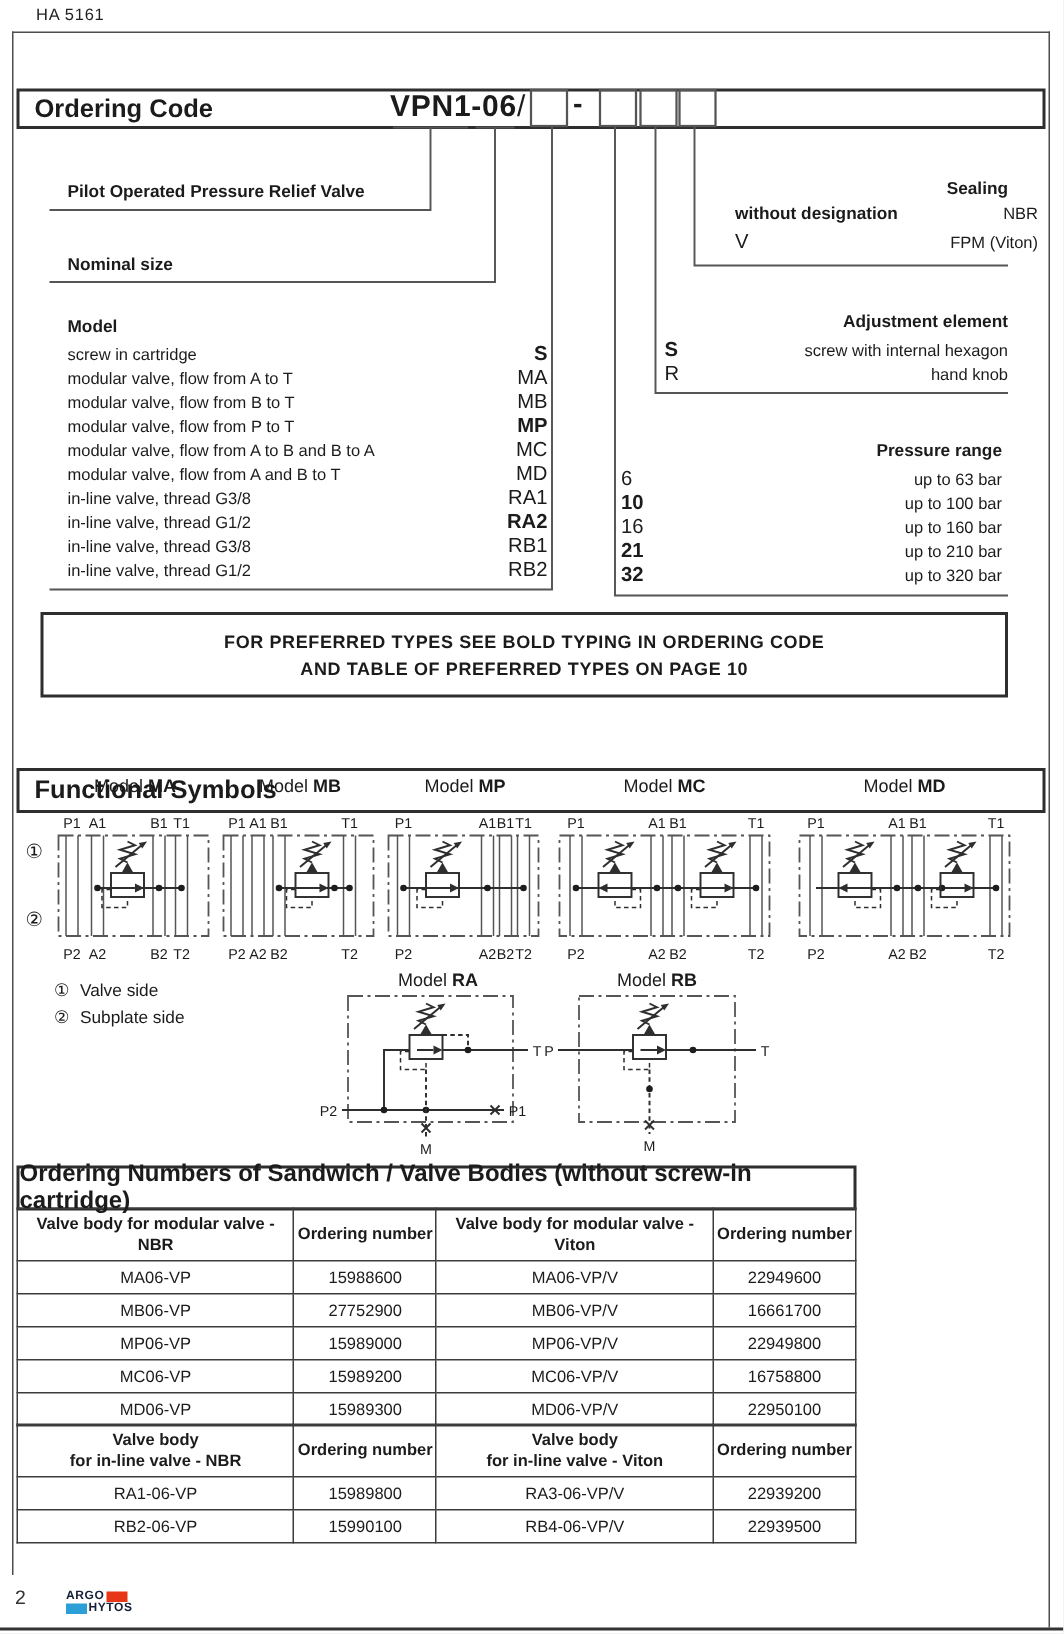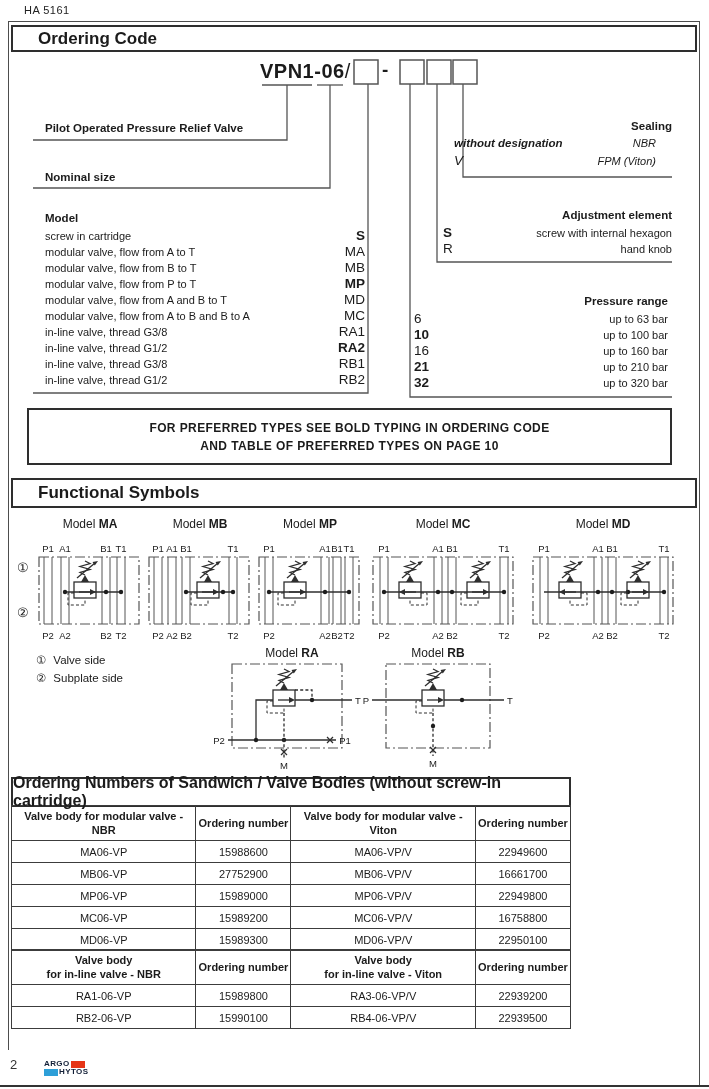--- a/index.html
+++ b/index.html
@@ -2,21 +2,21 @@
 <html><head>
 <meta charset="utf-8">
 <style>
   html,body{margin:0;padding:0;background:#e9e9e9;}
   .page{position:relative;width:709px;height:1089px;background:#ffffff;margin:0 auto;
         font-family:"Liberation Sans",sans-serif;color:#1b1b1b;overflow:hidden;}
   .abs{position:absolute;}
   .hline{position:absolute;background:#4d4d4d;height:1px;}
   .vline{position:absolute;background:#4d4d4d;width:1px;}
   .bar{position:absolute;left:11px;width:686px;border:2px solid #2e2e2e;background:#fff;
-       font-weight:bold;font-size:17px;display:flex;align-items:center;padding-left:25px;box-sizing:border-box;}
+       font-weight:bold;font-size:17px;display:flex;align-items:center;padding-left:10px;box-sizing:border-box;margin-top:34px;}
   .lbl-b{position:absolute;font-weight:bold;font-size:11.5px;white-space:nowrap;}
   .hdr-r{position:absolute;font-weight:bold;font-size:11.5px;text-align:right;white-space:nowrap;}
   .doc-code{position:absolute;left:8px;top:4px;font-size:11px;letter-spacing:.5px;color:#222;padding-left:16px;}
   .vpn{position:absolute;left:260px;top:60px;font-size:20px;font-weight:bold;letter-spacing:.5px;}
   .vpn .slash{font-weight:normal;}
   .dash-glyph{position:absolute;left:382px;top:59px;font-size:19px;font-weight:bold;}
   .opt-col{position:absolute;}
   .opt-row{display:flex;justify-content:space-between;align-items:baseline;height:16px;}
   .opt-desc{font-size:11px;white-space:nowrap;}
   .opt-code{font-size:13.5px;white-space:nowrap;}
@@ -124,47 +124,47 @@
       </div>
       <div class="opt-row">
         <span class="opt-desc">modular valve, flow from B to T</span>
         <span class="opt-code">MB</span>
       </div>
       <div class="opt-row">
         <span class="opt-desc">modular valve, flow from P to T</span>
         <span class="opt-code b">MP</span>
       </div>
       <div class="opt-row">
+        <span class="opt-desc">modular valve, flow from A to B and B to A</span>
+        <span class="opt-code">MC</span>
+      </div>
+      <div class="opt-row">
         <span class="opt-desc">modular valve, flow from A and B to T</span>
         <span class="opt-code">MD</span>
       </div>
       <div class="opt-row">
-        <span class="opt-desc">modular valve, flow from A to B and B to A</span>
-        <span class="opt-code">MC</span>
-      </div>
-      <div class="opt-row">
         <span class="opt-desc">in-line valve, thread G3/8</span>
         <span class="opt-code">RA1</span>
       </div>
       <div class="opt-row">
         <span class="opt-desc">in-line valve, thread G1/2</span>
         <span class="opt-code b">RA2</span>
       </div>
       <div class="opt-row">
         <span class="opt-desc">in-line valve, thread G3/8</span>
         <span class="opt-code">RB1</span>
       </div>
       <div class="opt-row">
         <span class="opt-desc">in-line valve, thread G1/2</span>
         <span class="opt-code">RB2</span>
       </div>
     </div>
 
   <div class="hdr-r" style="left:470px;top:120px;width:202px;">Sealing</div>
-  <div id="sealing-options" class="opt-col" style="left:454px;top:137px;width:202px;font-style:italic;">
+  <div id="sealing-options" class="opt-col" style="left:490px;top:137px;width:202px;">
       <div class="opt-row">
         <span class="opt-code b sm">without designation</span>
         <span class="opt-desc">NBR</span>
       </div>
       <div class="opt-row">
         <span class="opt-code">V</span>
         <span class="opt-desc">FPM (Viton)</span>
       </div>
     </div>
 

